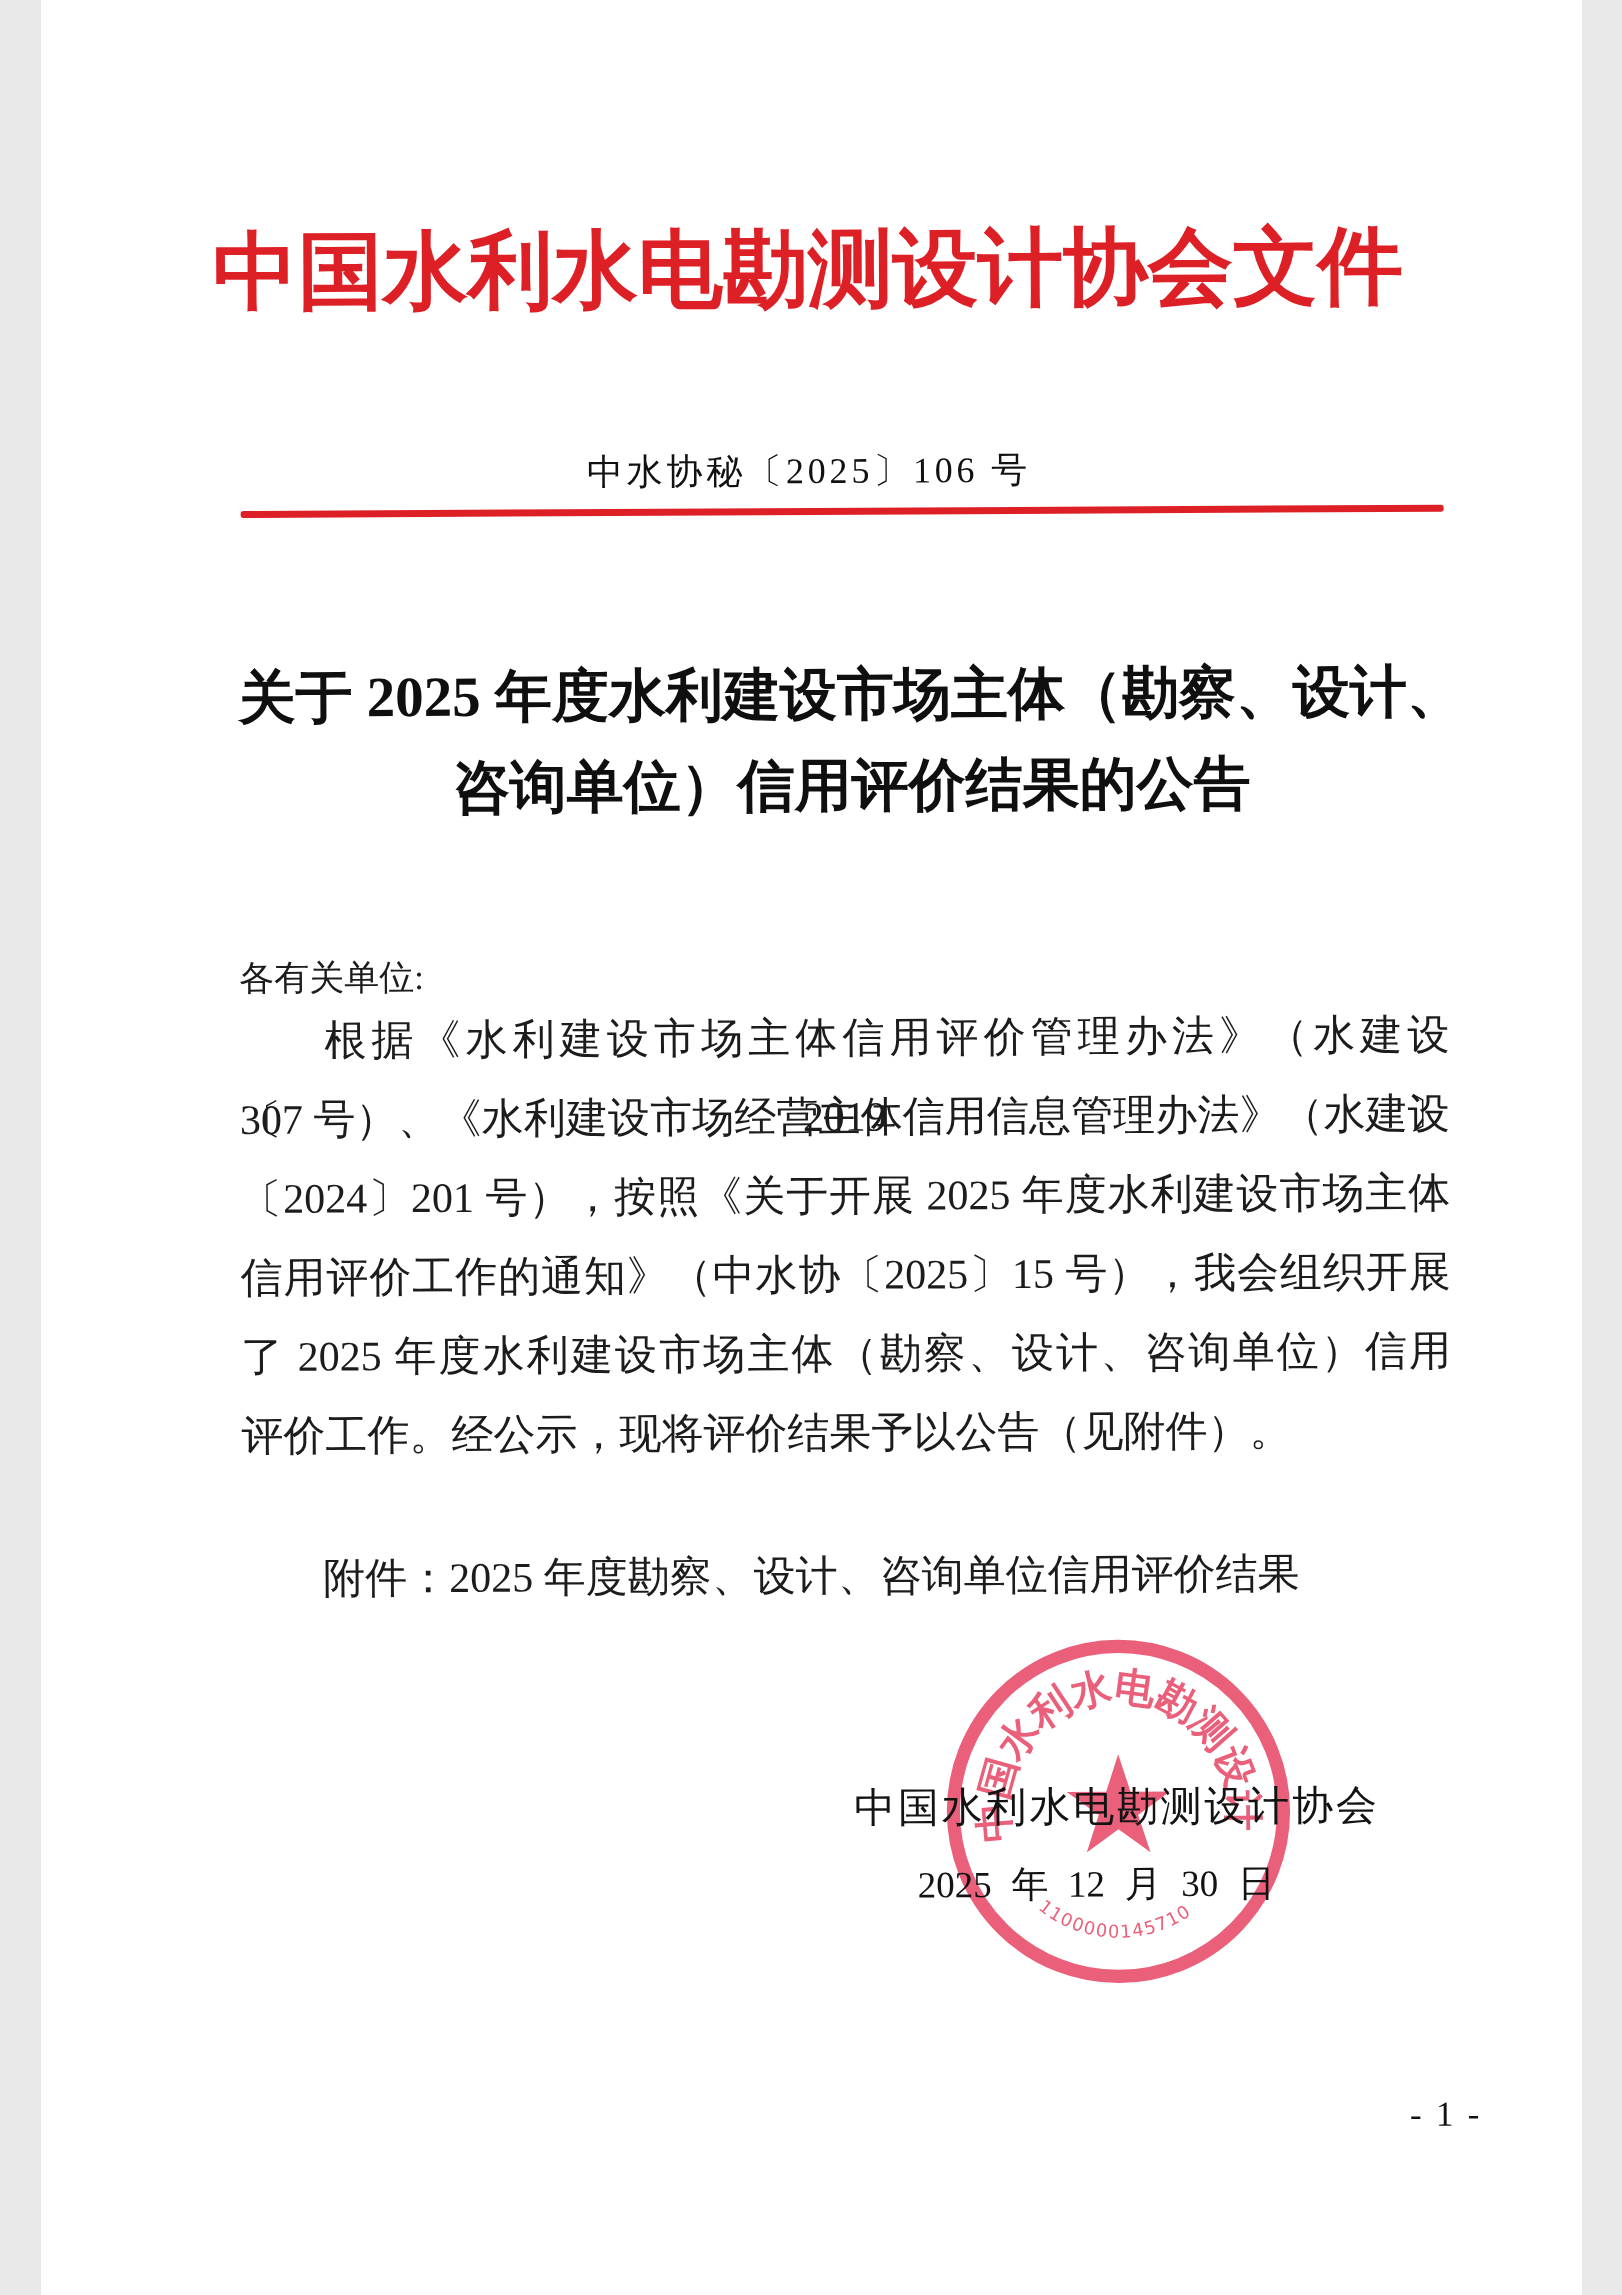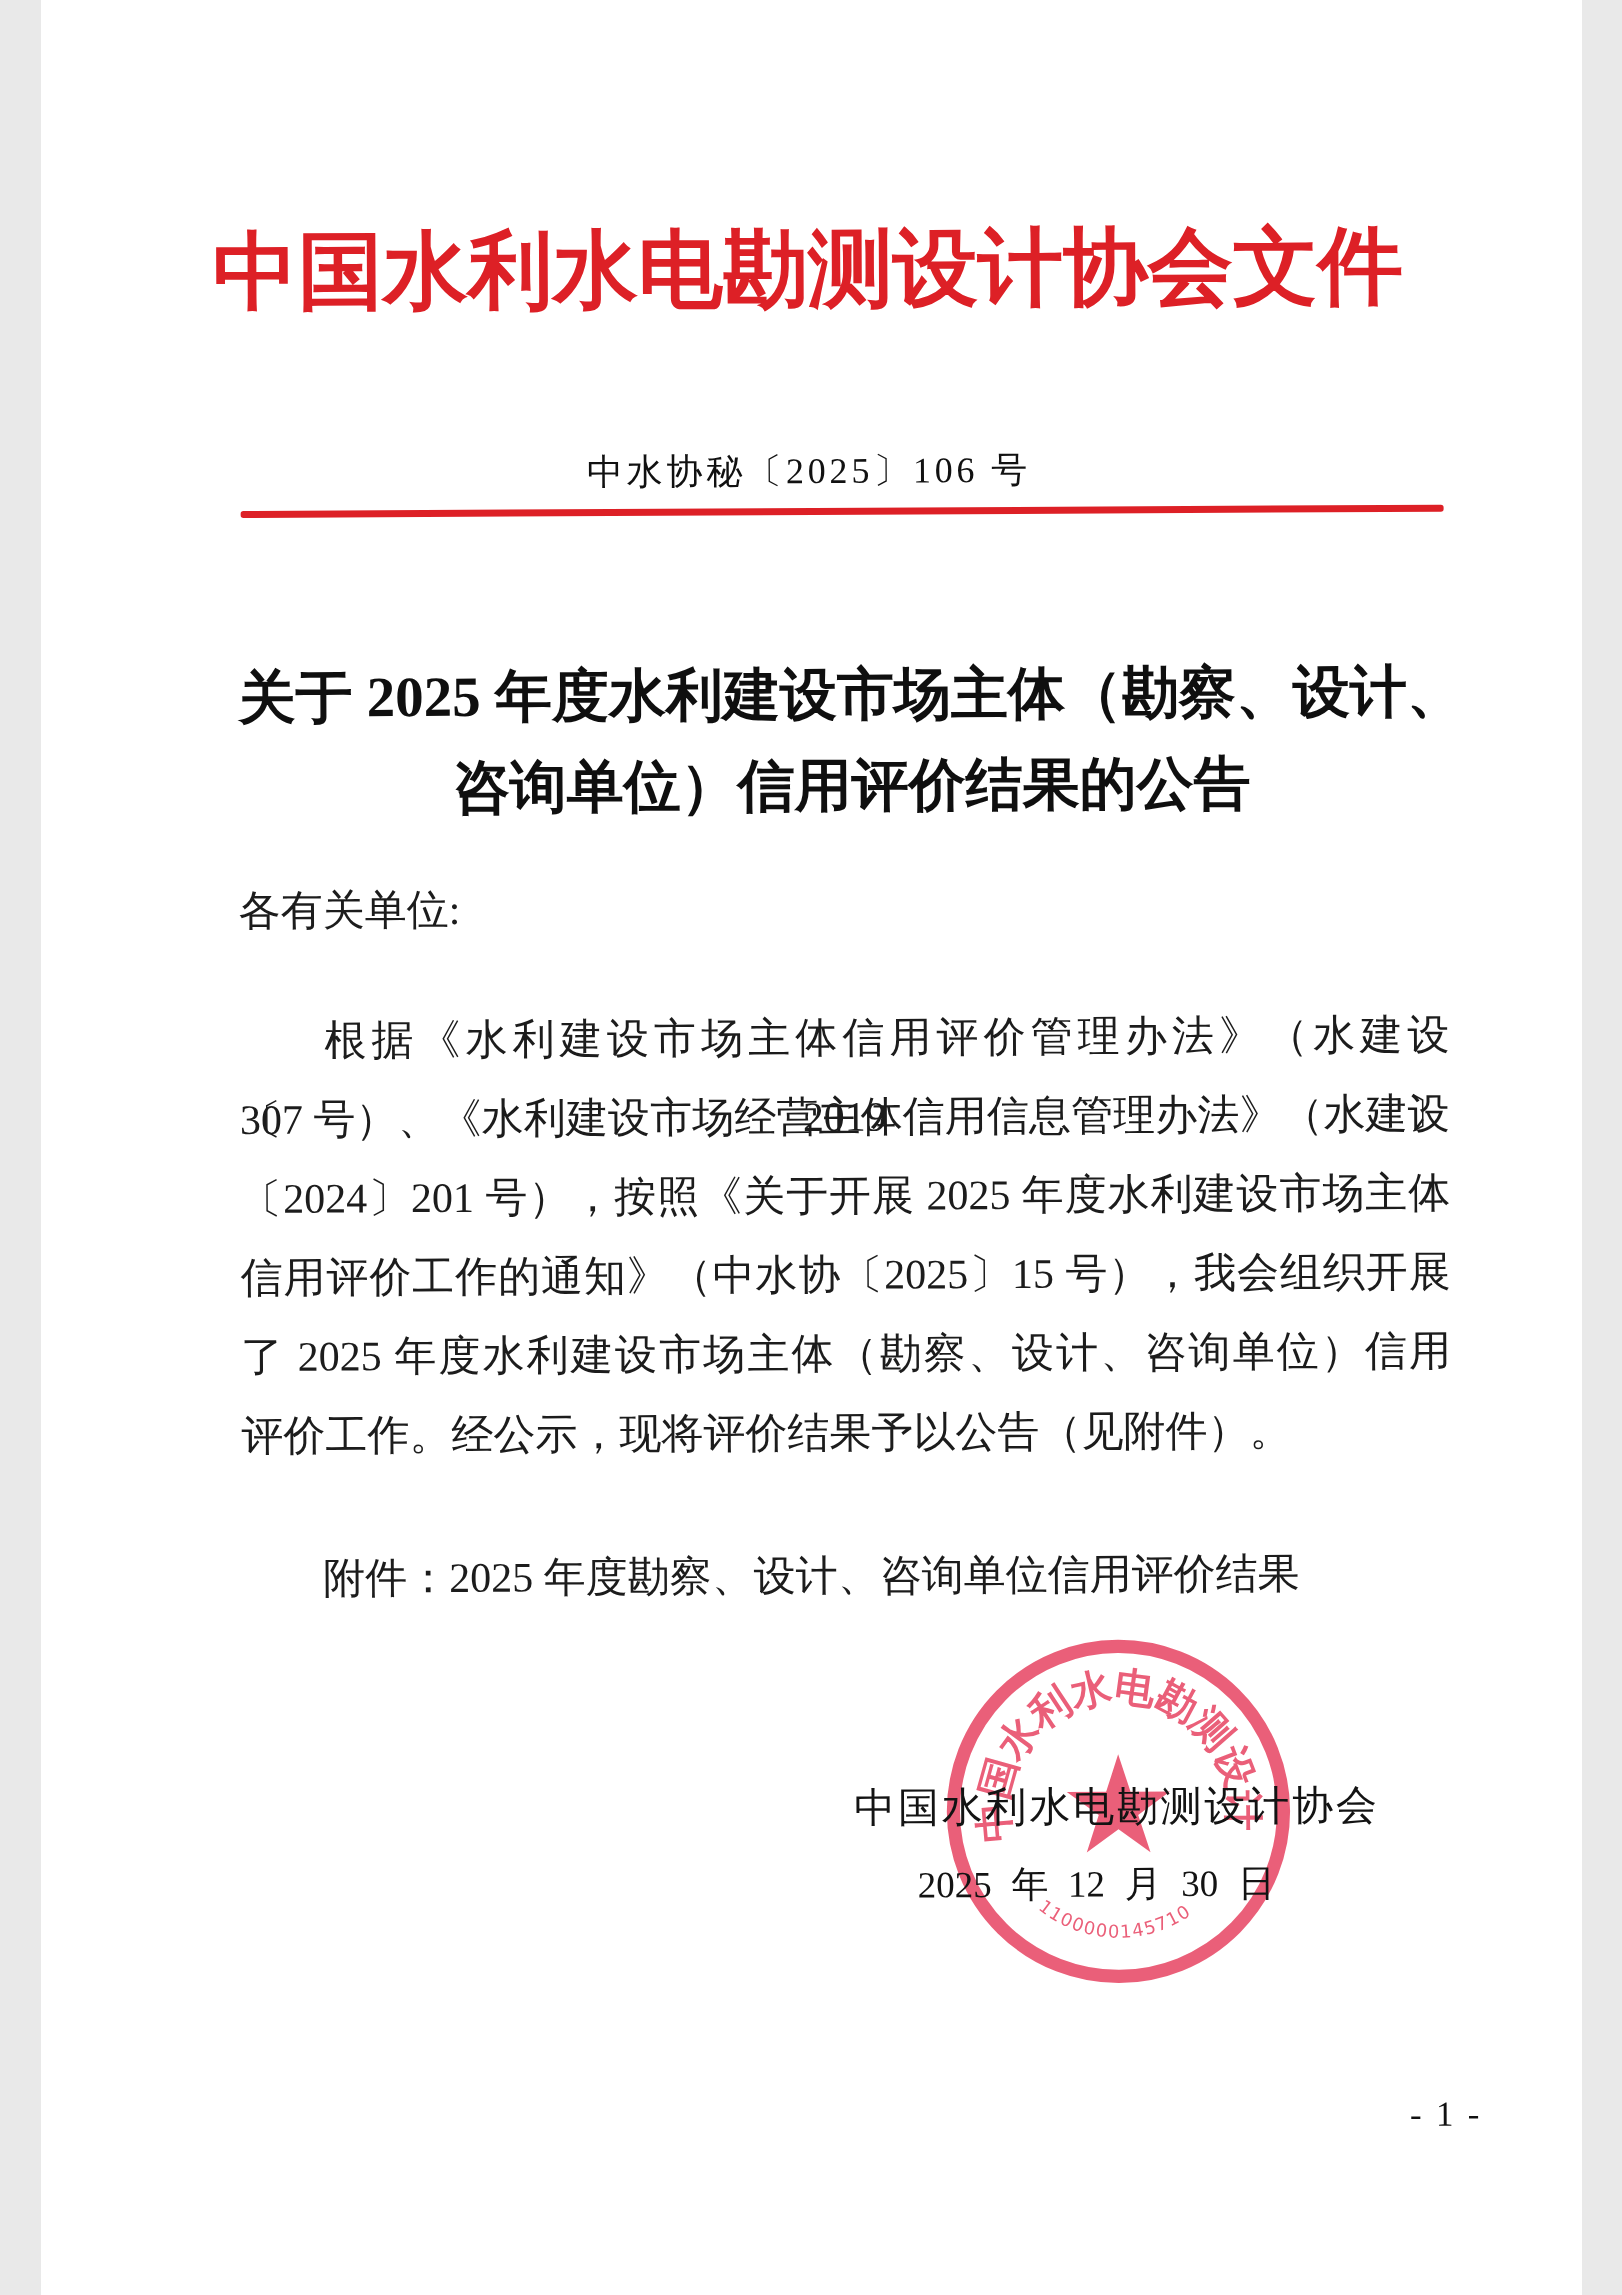--- a/index.html
+++ b/index.html
@@ -32,22 +32,22 @@
     width:1203px; height:7px;
     background:#dd2026; border-radius:2.8px;
   }
   .doc-title {
     position:absolute; top:649px; left:118px; width:1387px;
     text-align:center;
     font-size:57px; font-weight:700; line-height:1.6;
     color:#0f0f0f;
   }
   .salutation {
-    position:absolute; top:882px; left:198px;
-    font-size:42px; line-height:1.25;
+    position:absolute; top:954px; left:198px;
+    font-size:35px; line-height:1.25;
   }
   .body-block {
     position:absolute; top:999px; left:198px; width:1210px;
     font-size:42px;
   }
   .body-line {
     height:79px; line-height:79px;
     text-align:justify; text-align-last:justify;
   }
   .body-line.indent { text-indent:85px; }

